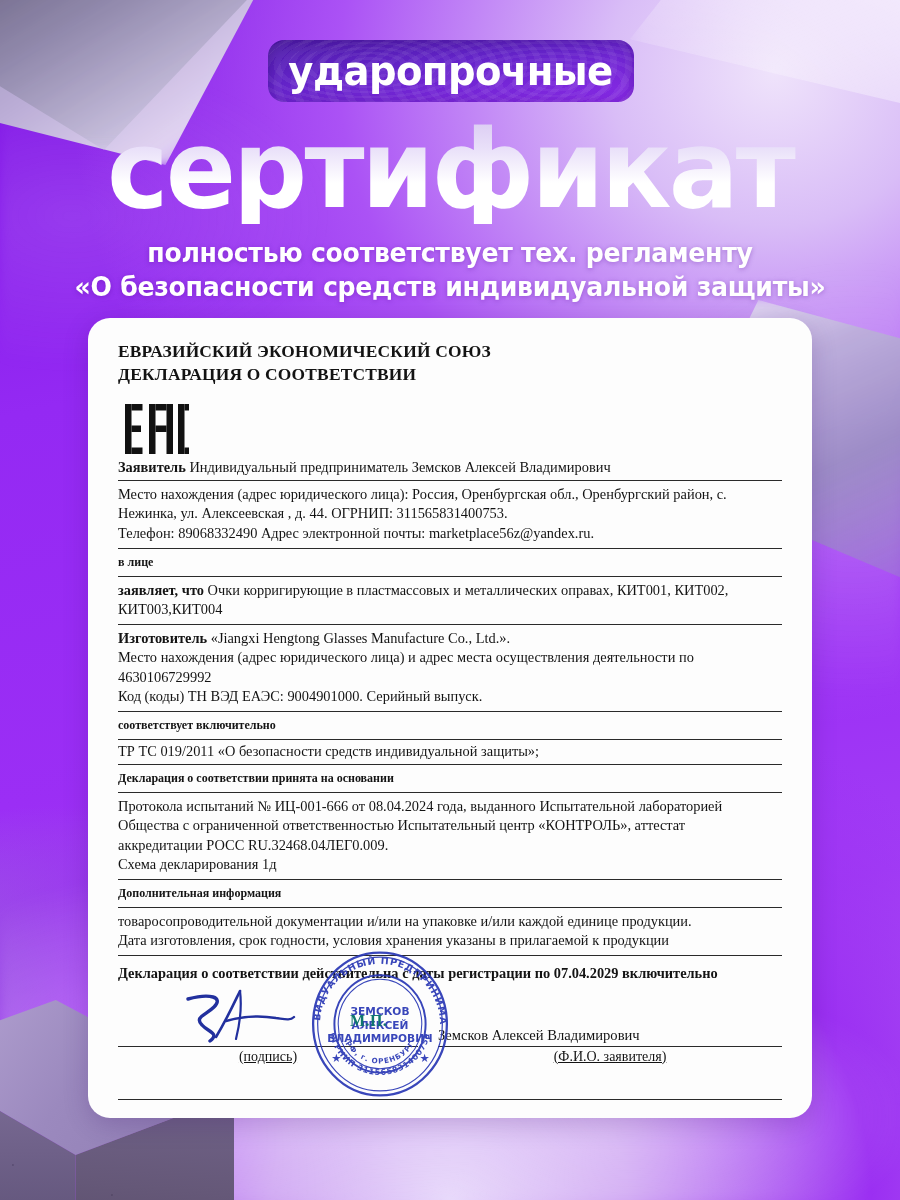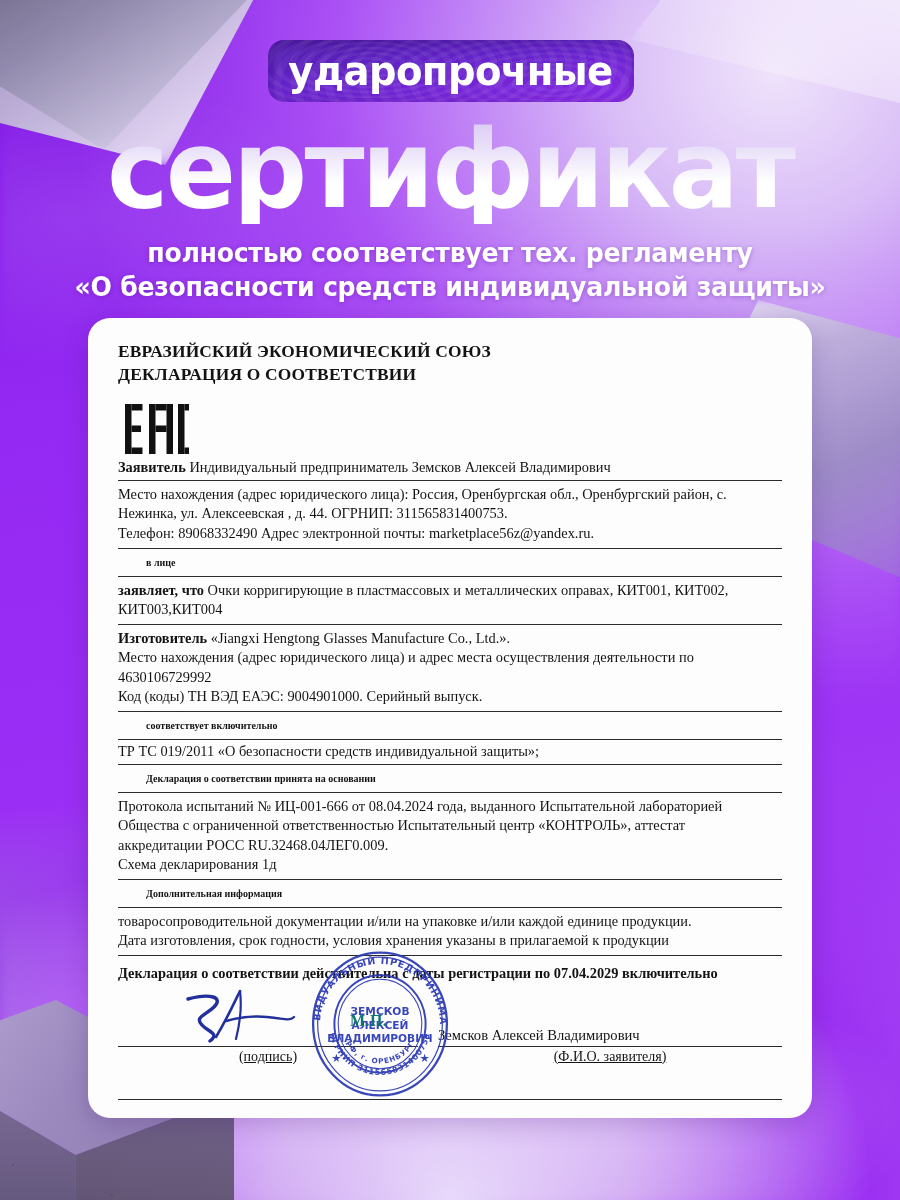--- a/index.html
+++ b/index.html
@@ -207,25 +207,24 @@
     margin: 0;
   }
   .rule.thin { border-top-width: 1px; }
 
   .blk { font-size: 14.4px; line-height: 19.2px; }
   .blk.pad      { padding: 4px 0 5px; }
   .blk.padtight { padding: 2px 0 3px; }
   b, .b { font-weight: 700; }
 
   .sect-label {
-    font-size: 10px;
+    font-size: 12px;
     font-weight: 700;
     padding: 4px 0 4px;
     line-height: 19px;
-    margin-left: 28px;
   }
 
   
   .sig-wrap { position: relative; padding-top: 4px; }
   .sig-row {
     display: flex;
     align-items: flex-end;
     gap: 20px;
     margin-top: 40px;
   }

